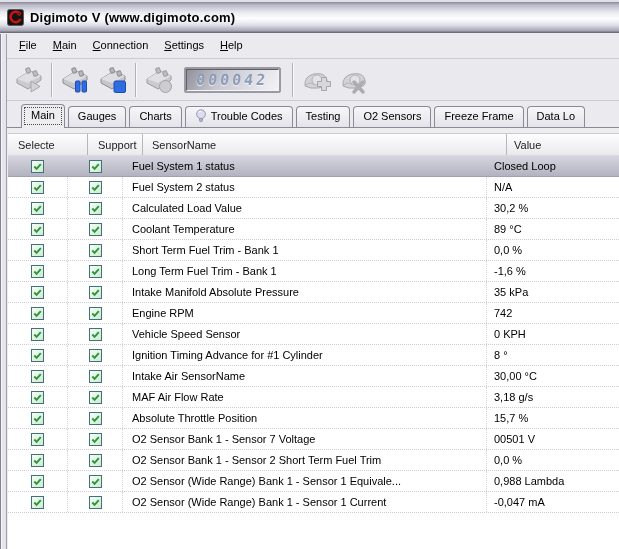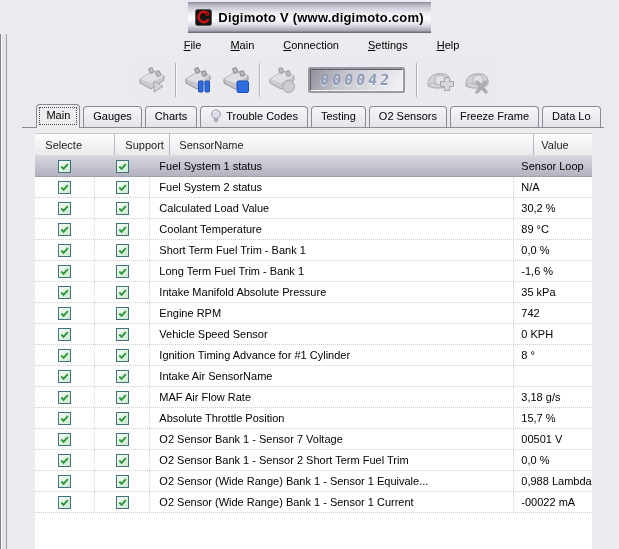--- a/index.html
+++ b/index.html
@@ -1,41 +1,41 @@
 <!DOCTYPE html>
 <html><head>
 <meta charset="utf-8">
 <style>
   html,body{margin:0;padding:0;background:#9a99a6;}
   *{box-sizing:border-box;}
   .window{
     width:619px;height:549px;
     font-family:"Liberation Sans",sans-serif;font-size:11px;color:#000;
     background:#ebeaee;position:relative;overflow:hidden;
-    display:flex;flex-direction:column;align-items:center;
+    display:flex;flex-direction:column;
   }
   
   .top-frame{height:2px;background:#dfdfe8;border-radius:4px 4px 0 0;}
   .titlebar{
     height:31px;flex:none;display:flex;align-items:center;gap:6px;padding:0 7px;
     background:linear-gradient(180deg,#8b8a98 0%,#bab9c7 10%,#e9e9f1 34%,#fdfdfe 55%,#e1e1eb 76%,#a9a8b6 95%,#7c7b89 100%);
     border-bottom:1px solid #6f6d7c;
   }
   .app-icon{width:17px;height:17px;flex:none;}
   .title-text{font-size:13px;font-weight:bold;color:#000;white-space:nowrap;letter-spacing:.2px;}
   
   .left-frame{
     position:absolute;left:0;top:34px;bottom:0;width:7px;
     background:#e6e5ec;border-left:1px solid #84828f;border-right:1px solid #a19fab;
     box-shadow:inset 1px 0 0 #f7f7fb;z-index:5;
   }
   .framed{margin-left:7px;}
   
   .menubar{height:25px;flex:none;display:flex;align-items:center;padding-left:4px;background:#ebeaee;}
-  .menu-item{padding:4px 8px 5px 8px;cursor:default;margin-left:13px;}
+  .menu-item{padding:4px 8px 5px 8px;cursor:default;}
   .menu-item u{text-decoration:underline;}
   .groove{height:2px;flex:none;background:linear-gradient(180deg,#bcbbc6,#f8f8fb);}
   
   .toolbar{height:40px;flex:none;display:flex;align-items:center;padding-left:3px;background:#eae9ed;}
   .tool-group{display:flex;align-items:center;gap:1px;}
   .tool-sep{width:1px;height:34px;background:#b2b1bb;box-shadow:1px 0 0 #fafafc;margin:0 4px;flex:none;}
   .tool-btn{width:37px;height:36px;display:flex;align-items:center;justify-content:center;background:transparent;border:none;padding:0;}
   .tool-btn.dim{opacity:.85;}
   
   .lcd{
@@ -282,21 +282,21 @@
       </span>
     </div>
     <div class="cell c-sup">
       <span class="checkbox">
         <svg width="11" height="11" viewBox="0 0 12 12">
                   <path d="M2.5 6 L5 8.6 L9.6 3.4" fill="none" stroke="#2e9440" stroke-width="2.1"></path>
                 </svg>
       </span>
     </div>
     <div class="cell c-name">Fuel System 1 status</div>
-    <div class="cell c-val">Sensor Loop</div>
+    <div class="cell c-val">Closed Loop</div>
   </div>
 
   <div class="grid-row">
     <div class="cell c-sel">
       <span class="checkbox">
         <svg width="11" height="11" viewBox="0 0 12 12">
                   <path d="M2.5 6 L5 8.6 L9.6 3.4" fill="none" stroke="#2e9440" stroke-width="2.1"></path>
                 </svg>
       </span>
     </div>
@@ -472,20 +472,21 @@
       </span>
     </div>
     <div class="cell c-sup">
       <span class="checkbox">
         <svg width="11" height="11" viewBox="0 0 12 12">
                   <path d="M2.5 6 L5 8.6 L9.6 3.4" fill="none" stroke="#2e9440" stroke-width="2.1"></path>
                 </svg>
       </span>
     </div>
     <div class="cell c-name">Intake Air SensorName</div>
+    <div class="cell c-val">30,00 °C</div>
   </div>
 
   <div class="grid-row">
     <div class="cell c-sel">
       <span class="checkbox">
         <svg width="11" height="11" viewBox="0 0 12 12">
                   <path d="M2.5 6 L5 8.6 L9.6 3.4" fill="none" stroke="#2e9440" stroke-width="2.1"></path>
                 </svg>
       </span>
     </div>
@@ -585,19 +586,19 @@
       </span>
     </div>
     <div class="cell c-sup">
       <span class="checkbox">
         <svg width="11" height="11" viewBox="0 0 12 12">
                   <path d="M2.5 6 L5 8.6 L9.6 3.4" fill="none" stroke="#2e9440" stroke-width="2.1"></path>
                 </svg>
       </span>
     </div>
     <div class="cell c-name">O2 Sensor (Wide Range) Bank 1 - Sensor 1 Current</div>
-    <div class="cell c-val">-00022 mA</div>
+    <div class="cell c-val">-0,047 mA</div>
   </div>
 </div>
     </div>
   </div>
 
 </div>
 
 </body></html>

